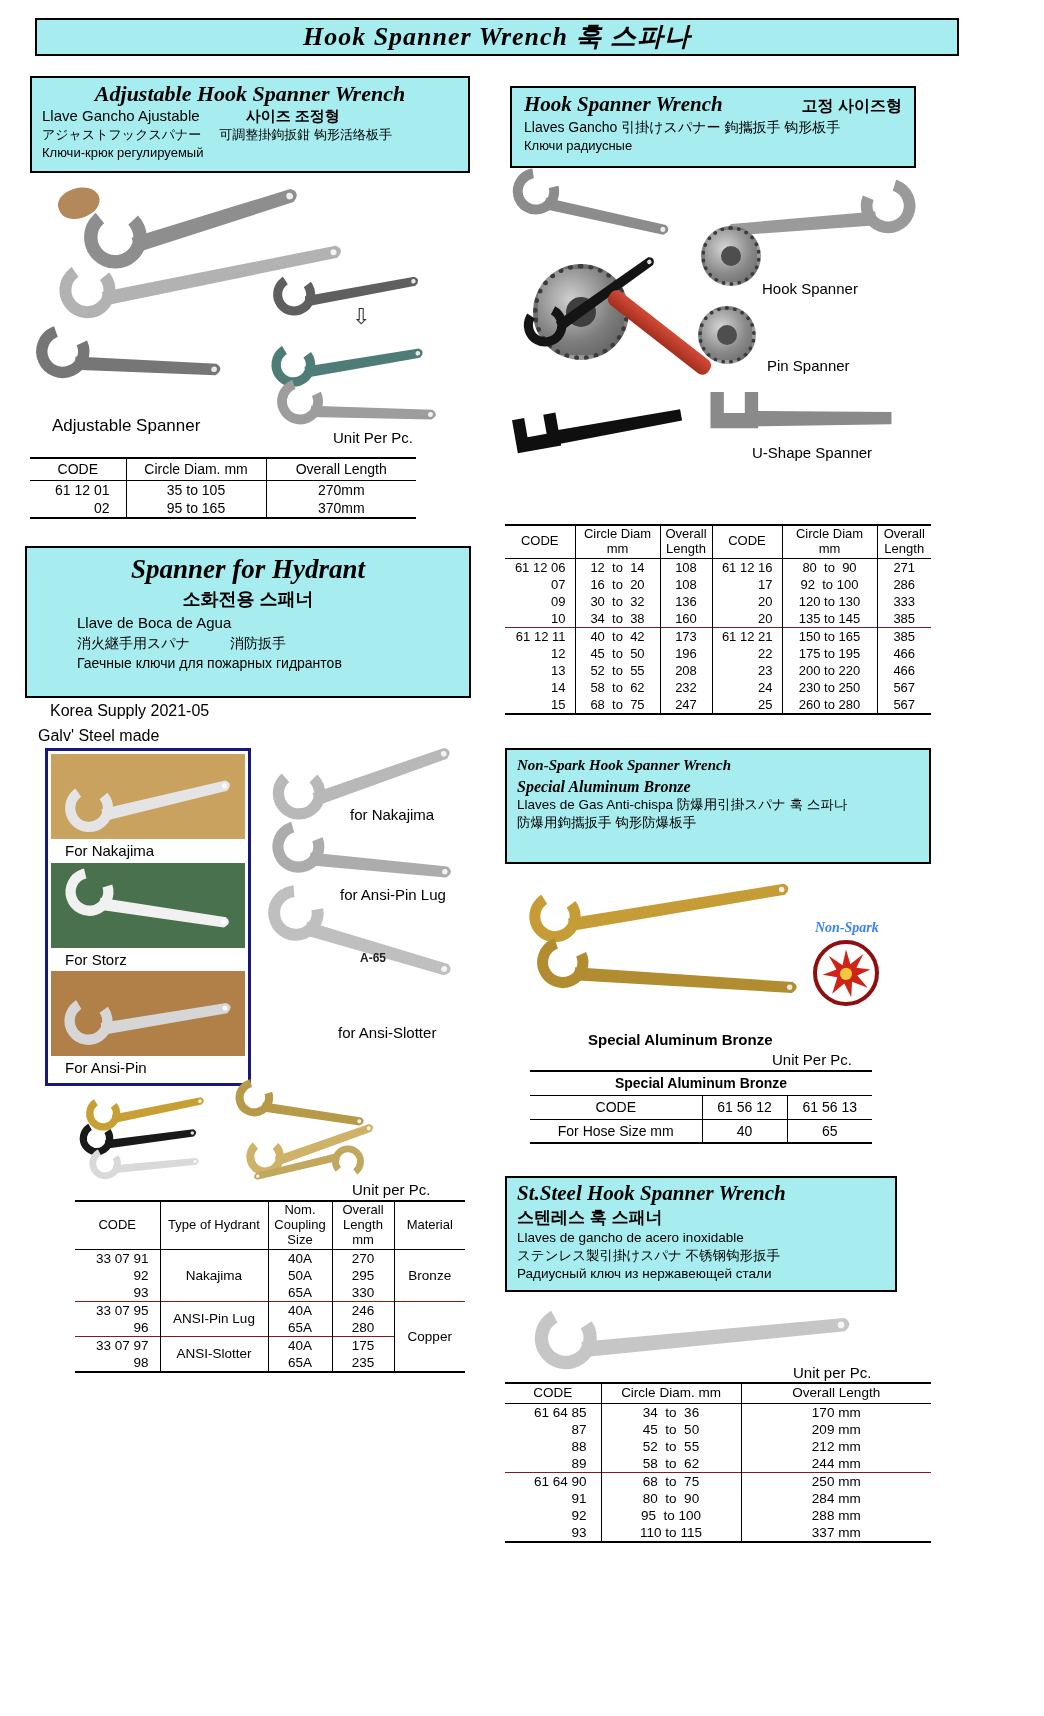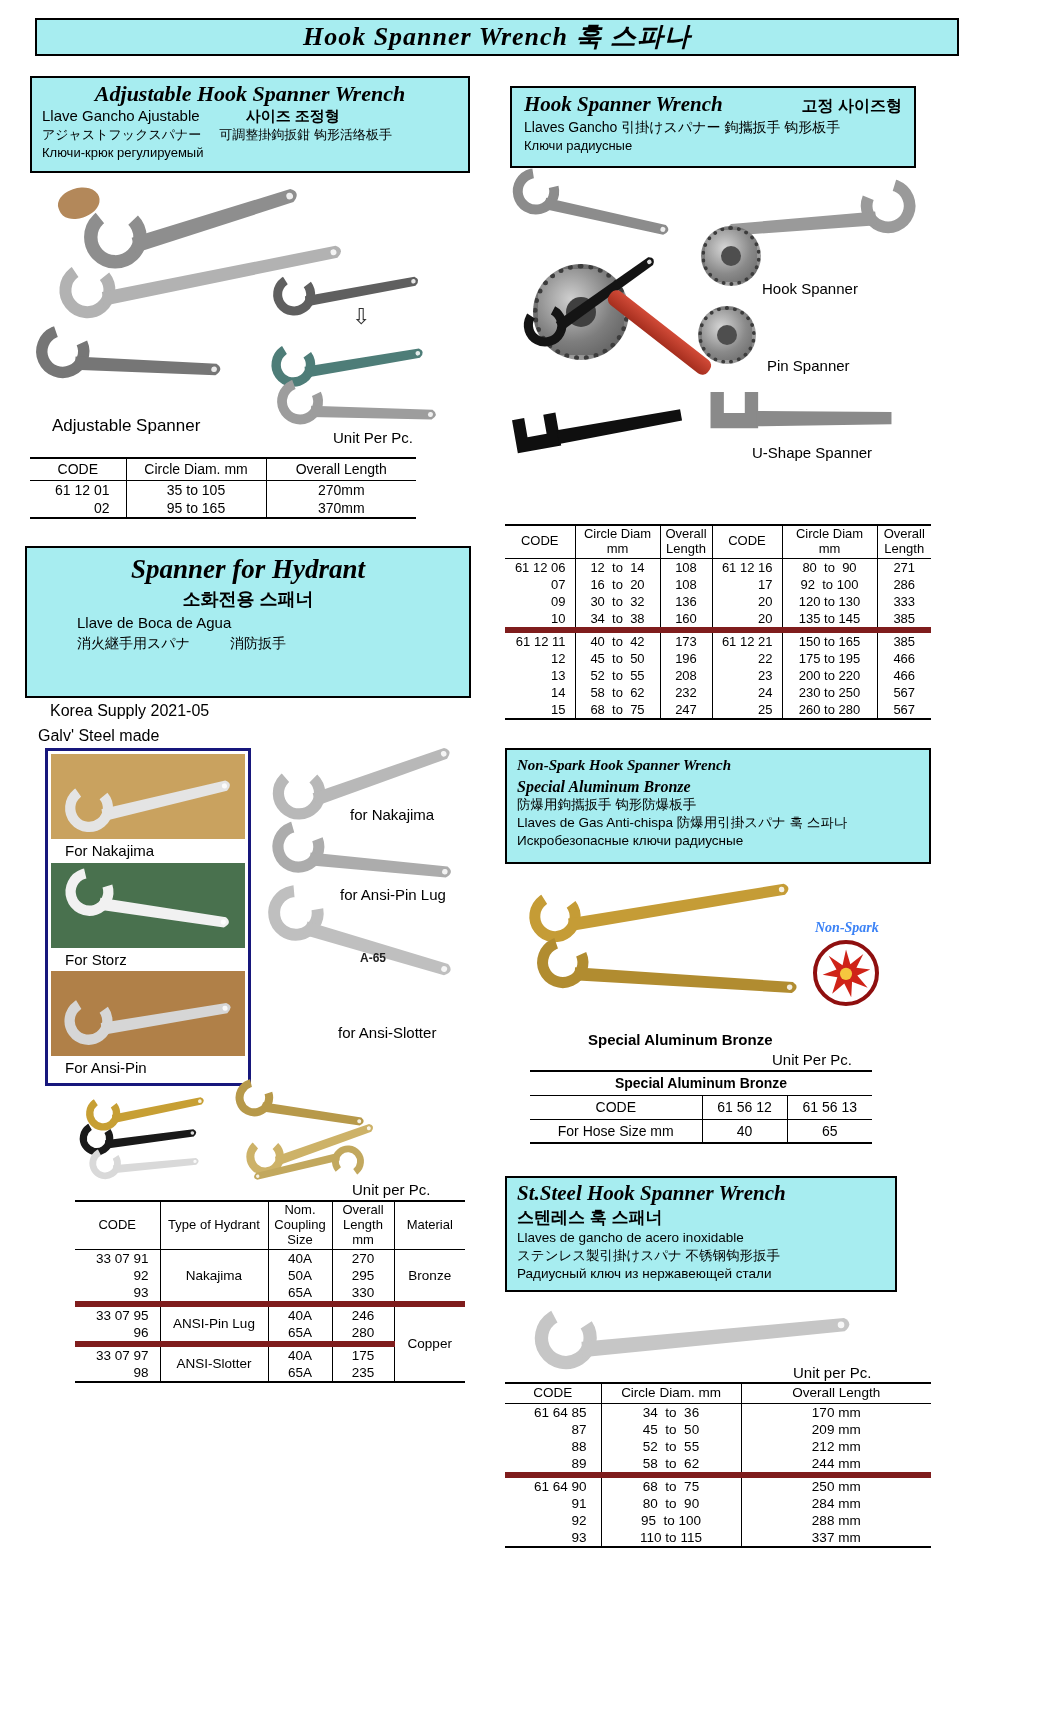--- a/index.html
+++ b/index.html
@@ -47,21 +47,21 @@
   .cap15{position:absolute;font-size:15px}
   .cap17{position:absolute;font-size:17px}
   .note{position:absolute;font-size:16px}
   .dr-label{position:absolute;font-size:15px}
   .mark{position:absolute;font-size:12px;font-weight:bold;color:#222}
 
   .cat{position:absolute;border-collapse:collapse;table-layout:fixed;border-top:2px solid #000;border-bottom:2px solid #000}
   .cat th,.cat td{border-left:1px solid #000;text-align:center;font-weight:normal;white-space:pre;padding:1px 2px;vertical-align:middle}
   .cat th:first-child,.cat td:first-child{border-left:none}
   .cat thead th{border-bottom:1px solid #000;white-space:pre-line;line-height:1.15}
-  .cat tr.grp td{border-top:6px solid #7f1d1d}
+  .cat tr.grp td{border-top:1px solid #7f1d1d}
 
   .adj-table{font-size:14px}
   .adj-table th{height:22px}
   .adj-table td{height:19px}
   .adj-table td:first-child{text-align:right;padding-right:16px}
 
   .hook-table{font-size:13px}
   .hook-table td{height:16px}
   .hook-table td:nth-child(1),.hook-table td:nth-child(4){text-align:right;padding-right:9px}
 
@@ -321,20 +321,21 @@
   </table>
 
   <div class="abs cyan hyd-box">
     <div class="serif-bi t">Spanner for Hydrant</div>
     <div class="kr">소화전용 스패너</div>
     <div class="ln es">Llave de Boca de Agua</div>
     <div class="ln">
       <span>消火継手用スパナ</span>
       <span style="margin-left:36px">消防扳手</span>
     </div>
+    <div class="ln">Гаечные ключи для пожарных гидрантов</div>
   </div>
 
   <div class="note" style="left:50px;top:702px">Korea Supply 2021-05</div>
   <div class="note" style="left:38px;top:727px">Galv' Steel made</div>
 
   <div class="photo-box" style="left:45px;top:748px;width:206px;height:338px">
     <div class="ph" style="background:#c9a25f">
       <svg class="sp" style="left:8px;top:16px;width:180px;height:55px;color:#e4e4e4;transform:rotate(-10deg)" viewBox="0 0 210 64">
           <use href="#sym-hook"></use>
         </svg>
@@ -454,23 +455,22 @@
           <td>98</td>
           <td>65A</td>
           <td>235</td>
         </tr>
       </tbody>
   </table>
 
   <div class="abs cyan ns-box">
     <div class="serif-bi t">Non-Spark Hook Spanner Wrench</div>
     <div class="serif-bi t2">Special Aluminum Bronze</div>
+    <div class="ln">Llaves de Gas Anti-chispa  防爆用引掛スパナ 훅 스파나</div>
     <div class="ln">防爆用鉤攜扳手  钩形防爆板手</div>
-    <div class="ln">Llaves de Gas Anti-chispa  防爆用引掛スパナ 훅 스파나</div>
-    <div class="ln">Искробезопасные ключи радиусные</div>
   </div>
 
   <div class="abs" style="left:515px;top:872px;width:420px;height:158px">
     <svg class="sp" style="left:8px;top:2px;width:275px;height:59px;color:#c59c36;transform:rotate(-7deg)" viewBox="0 0 300 64">
         <use href="#sym-hook-long"></use>
       </svg>
     <svg class="sp" style="left:16px;top:72px;width:275px;height:59px;color:#b18c30;transform:rotate(6deg)" viewBox="0 0 300 64">
         <use href="#sym-hook-long"></use>
       </svg>
     <div class="ns-badge" style="left:300px;top:48px">Non-Spark</div>

